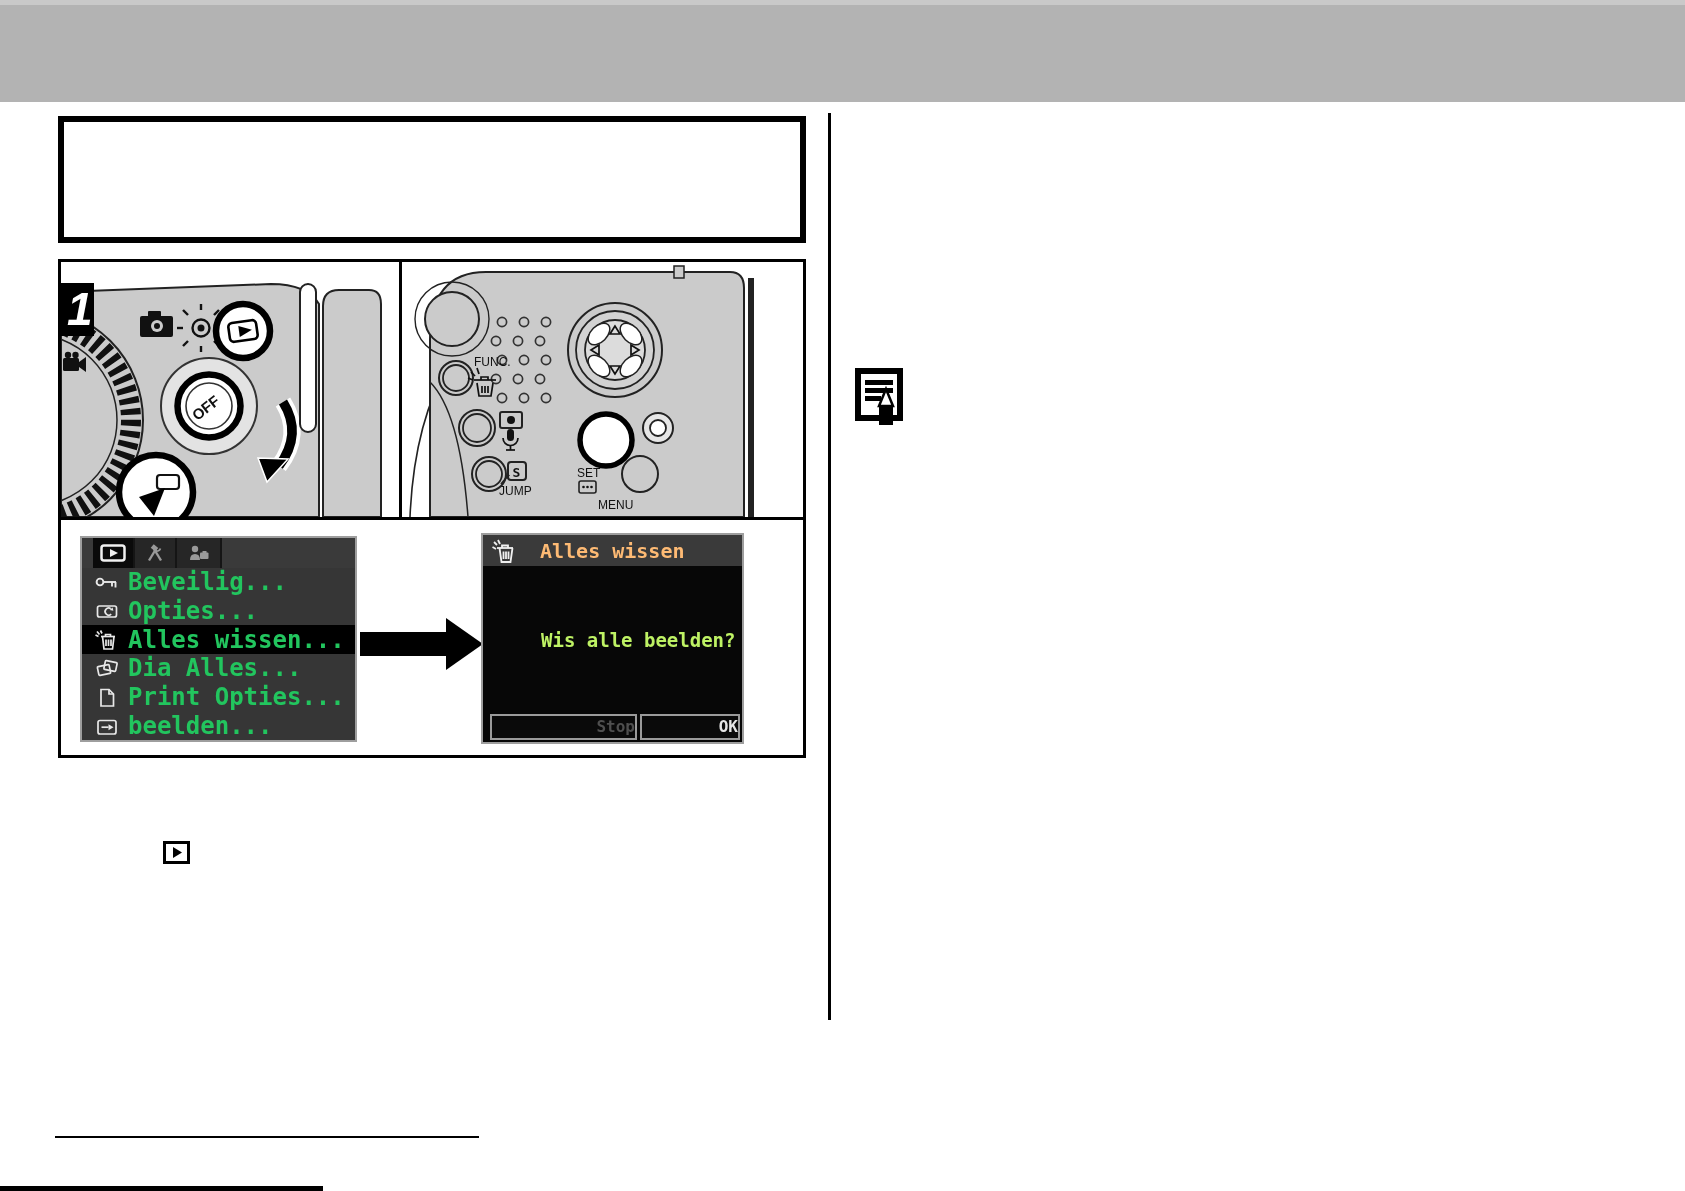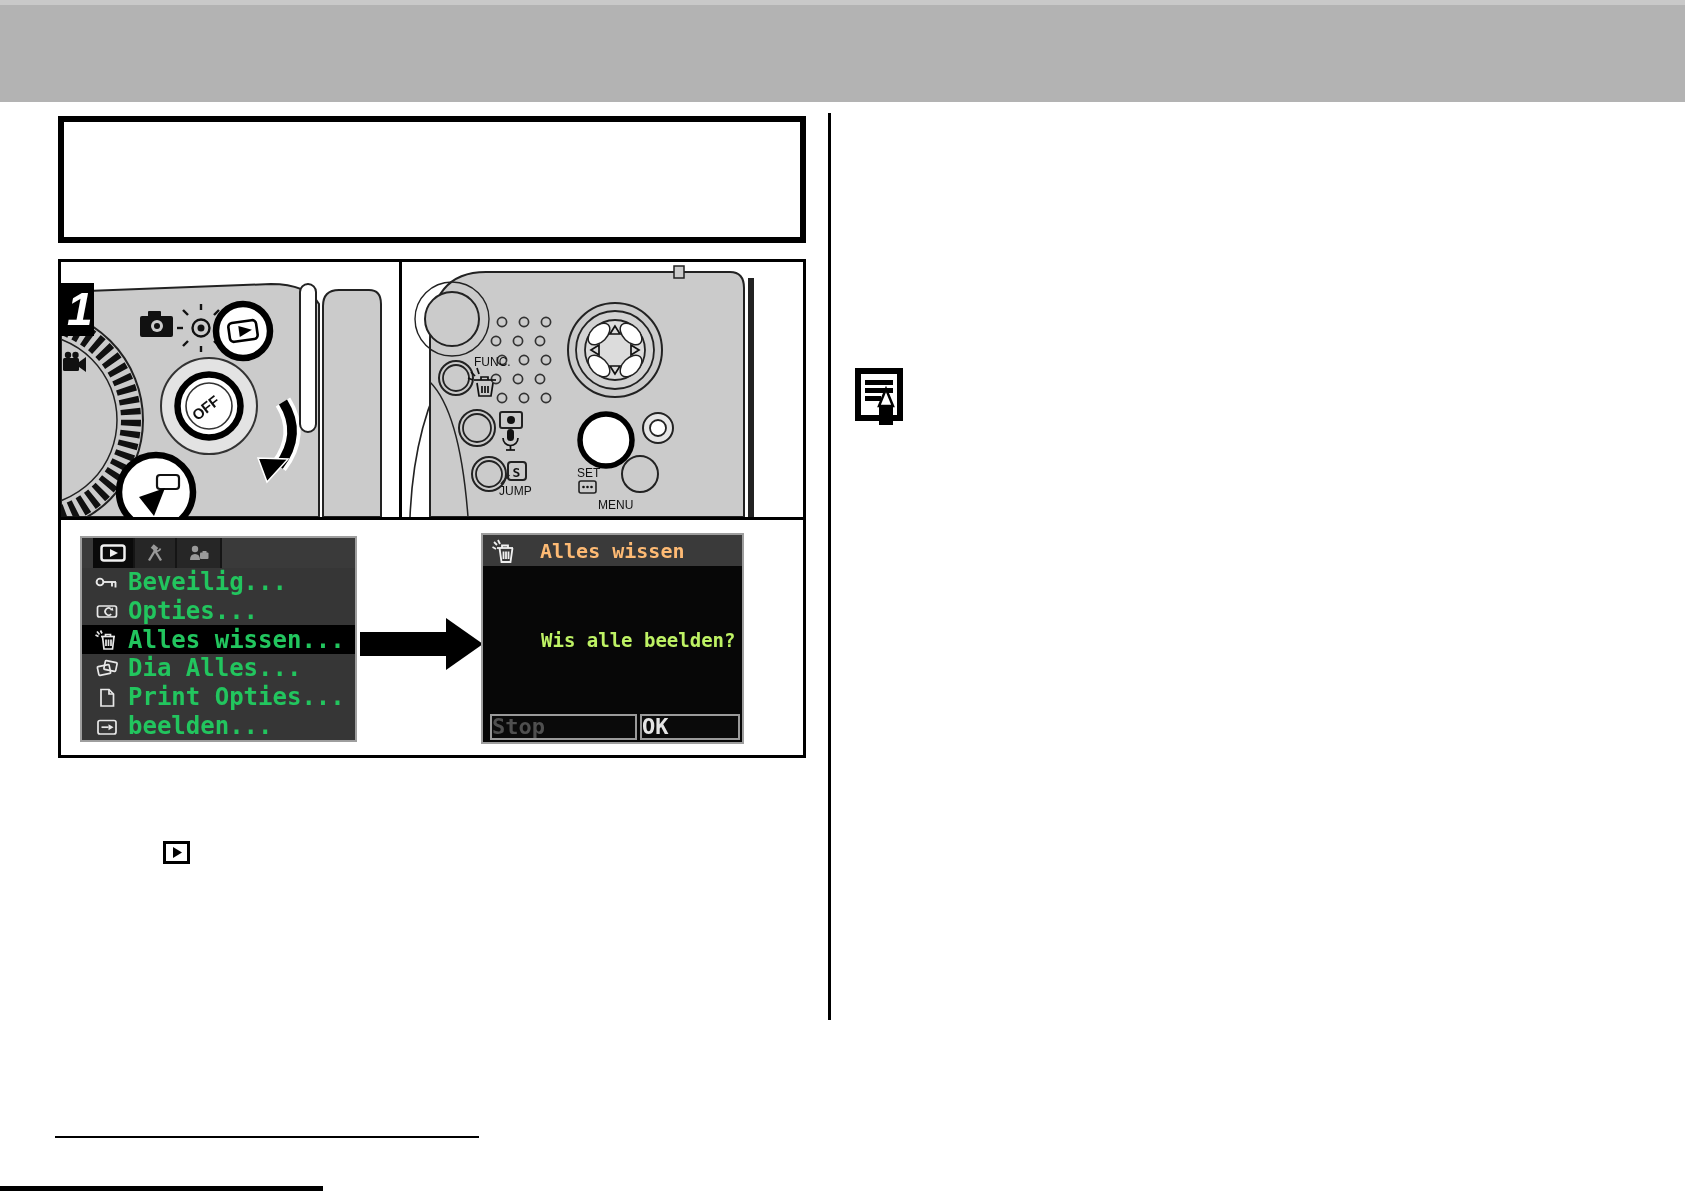--- a/index.html
+++ b/index.html
@@ -29,21 +29,21 @@
   .menu-row{height:28.66px;display:flex;align-items:center;}
   .menu-row.sel{background:#000;}
   .menu-row .mi{width:24px;margin-left:13px;flex:none;display:flex;align-items:center;}
   .menu-row .ml{margin-left:9px;font-size:24px;color:#22c55e;white-space:nowrap;letter-spacing:0px;}
 
   #confirm-screen{left:422px;top:273px;width:259px;height:207px;background:#070707;}
   #confirm-header{position:absolute;left:0;top:0;width:259px;height:31px;background:#3a3a3a;display:flex;align-items:center;}
   #confirm-title{margin-left:24px;font-size:20px;color:#fdba74;white-space:nowrap;}
   #confirm-msg{position:absolute;left:58px;top:94px;font-size:19px;color:#bef264;white-space:nowrap;}
   .lcd-btn{position:absolute;top:179px;height:26px;background:#0a0a0a;border:2px solid #9a9a9a;box-sizing:border-box;
-           text-align:left;font-size:22px;line-height:21px;}
+           text-align:right;font-size:16px;line-height:21px;}
   #btn-stop{left:7px;width:147px;color:#4f4f4f;}
   #btn-ok{left:157px;width:100px;color:#e5e5e5;}
 
   
   #flow-arrow{left:299px;top:356px;}
 
   
   #v-divider{left:828px;top:113px;width:2.5px;height:907px;background:#000;}
   #note-icon{left:855px;top:368px;}
 

